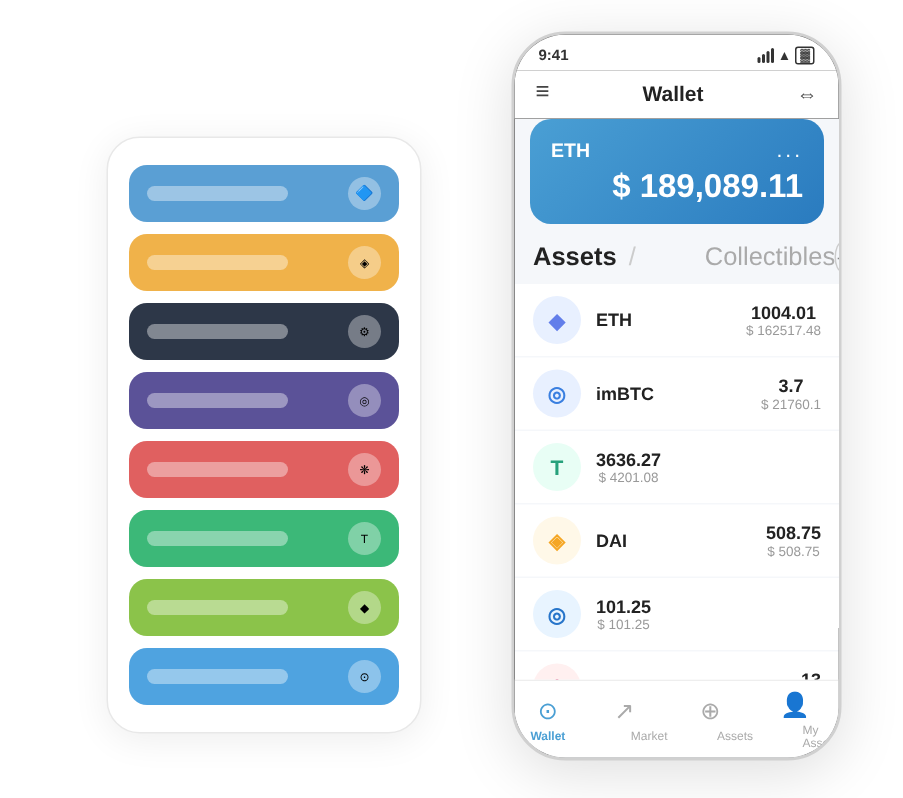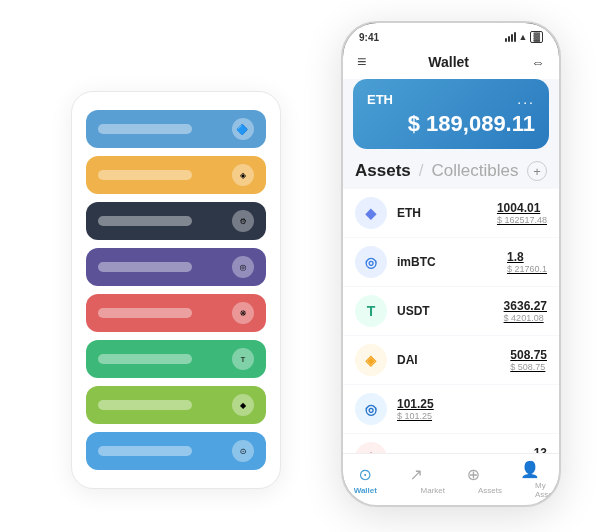--- a/index.html
+++ b/index.html
@@ -214,20 +214,21 @@
 
     .assets-tab-active {
       color: #222;
       font-weight: 600;
     }
 
     .assets-tab-sep { color: #ccc; }
 
     .assets-tab-inactive {
       color: #aaa;
+      margin-left: 38px;
     }
 
     .assets-add {
       width: 20px;
       height: 20px;
       border: 1.5px solid #ccc;
       border-radius: 50%;
       display: flex;
       align-items: center;
       justify-content: center;
@@ -258,22 +259,21 @@
     }
 
     .asset-name {
       flex: 1;
       font-size: 12px;
       font-weight: 600;
       color: #222;
     }
 
     .asset-amounts {
-      text-align: left;
-      text-decoration: underline;
+      text-align: center;
     }
 
     .asset-amount-main {
       font-size: 12px;
       font-weight: 600;
       color: #222;
     }
 
     .asset-amount-usd {
       font-size: 9px;
@@ -411,29 +411,28 @@
       <div class="asset-amount-main">1004.01</div>
       <div class="asset-amount-usd">$ 162517.48</div>
     </div>
   </div>
           <div class="asset-row">
     <div class="asset-icon" style="background:#e8f0ff; color:#3a7fe0; font-weight:700;">
       ◎
     </div>
     <div class="asset-name">imBTC</div>
     <div class="asset-amounts">
-      <div class="asset-amount-main">1.8</div>
+      <div class="asset-amount-main">3.7</div>
       <div class="asset-amount-usd">$ 21760.1</div>
     </div>
   </div>
           <div class="asset-row">
     <div class="asset-icon" style="background:#e8fef5; color:#26a17b; font-weight:700;">
       T
     </div>
-    <div class="asset-name">USDT</div>
     <div class="asset-amounts">
       <div class="asset-amount-main">3636.27</div>
       <div class="asset-amount-usd">$ 4201.08</div>
     </div>
   </div>
           <div class="asset-row">
     <div class="asset-icon" style="background:#fff8e8; color:#f5a623; font-weight:700;">
       ◈
     </div>
     <div class="asset-name">DAI</div>

